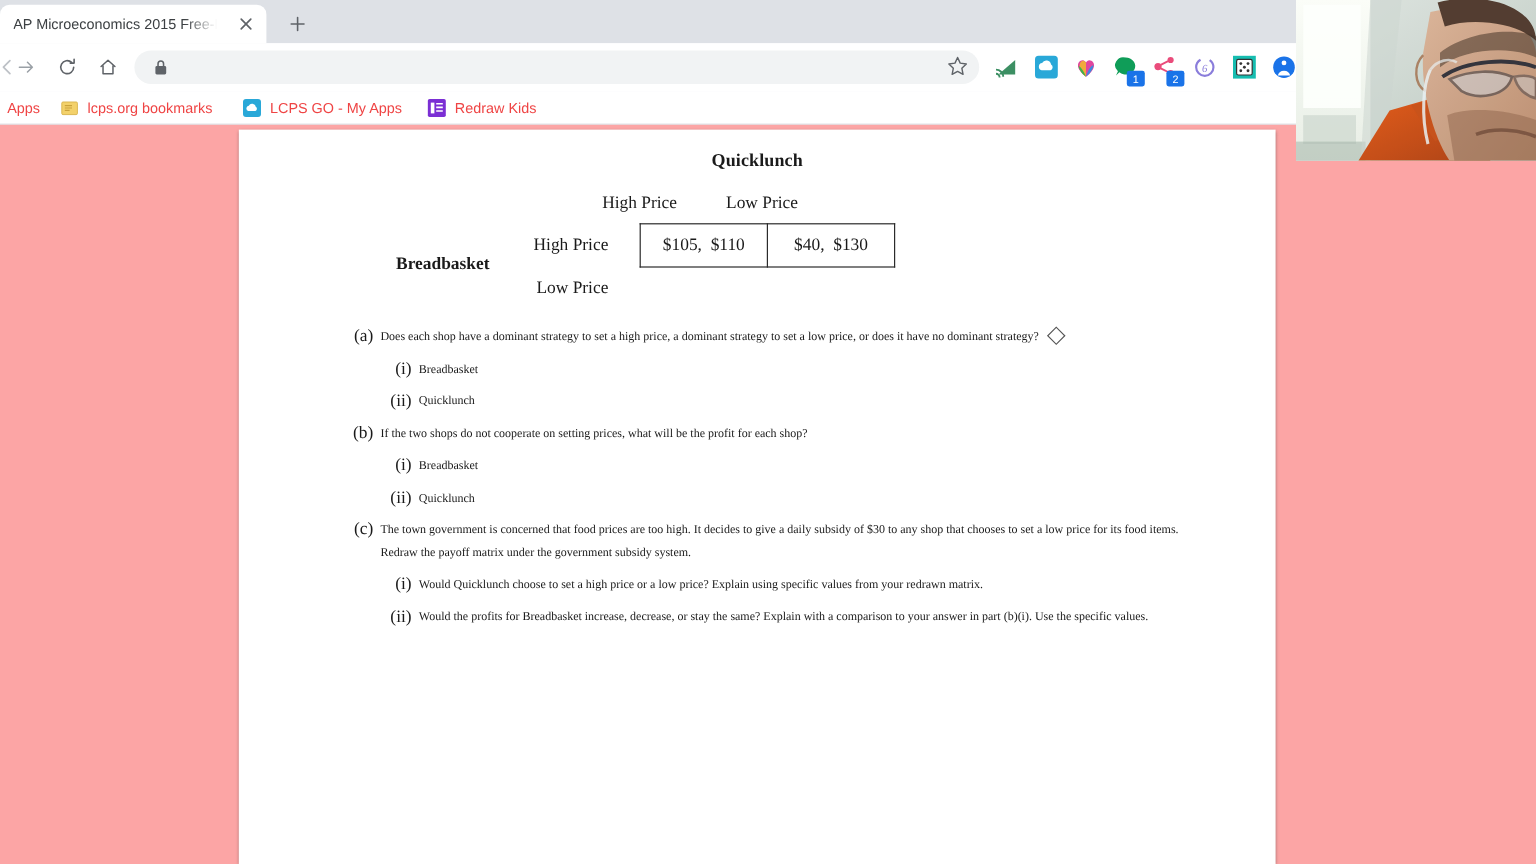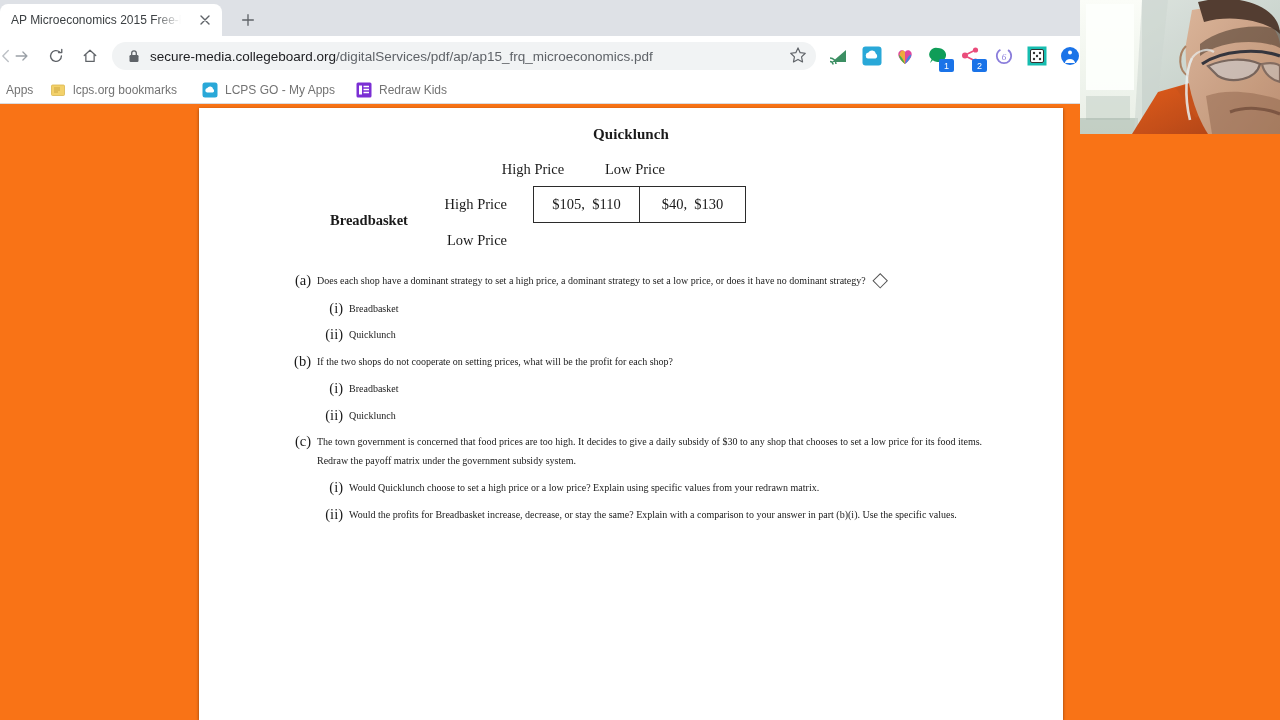--- a/index.html
+++ b/index.html
@@ -52,26 +52,26 @@
   .ext { position:relative; width:22px; height:22px; }
   .badge {
     position:absolute; right:-5px; bottom:-5px; min-width:13px; height:13px;
     background:#1a73e8; color:#fff; font-size:9px; border-radius:2px;
     display:flex; align-items:center; justify-content:center; padding:0 1px;
     font-family:"Liberation Sans", sans-serif;
   }
 
   .bookmarkbar { position:absolute; left:0; top:76px; width:1280px; height:28px; background:#ffffff; }
   .bmi { position:absolute; top:3px; height:22px; display:flex; align-items:center; gap:7px; padding:0 4px; }
-  .bmi span.lbl { font-size:12px; color:#737373; white-space:nowrap;text-align:right; }
+  .bmi span.lbl { font-size:12px; color:#ef4444; white-space:nowrap;text-align:right; }
   .bm-ico { width:16px; height:16px; border-radius:2px; flex:none; }
   .chrome-sep { position:absolute; left:0; top:103px; width:1280px; height:1px; background:#dadce0; }
 
   
-  .viewer { position:absolute; left:0; top:104px; width:1280px; height:616px; background:#f97316; }
+  .viewer { position:absolute; left:0; top:104px; width:1280px; height:616px; background:#fca5a5; }
   .pdfpage {
     position:absolute; left:199px; top:4px; width:864px; height:612px;
     background:#ffffff; box-shadow:0 1px 3px rgba(0,0,0,.45);
     font-family:"Liberation Serif", serif; color:#1a1a1a;
   }
 
   
   .matrix-wrap { position:absolute; left:0; top:0; width:864px; }
   .qheading {
     position:absolute; left:0; top:18px; width:864px; text-align:center;
@@ -165,21 +165,20 @@
       </div>
     </div>
 
     <div class="omnibox">
       <span class="lock">
         <svg viewBox="0 0 12 14" width="12" height="14" aria-hidden="true">
           <rect x="1.5" y="6" width="9" height="7" rx="1.2" fill="#5f6368"></rect>
           <path d="M3.7 6 V4.1 a2.3 2.3 0 0 1 4.6 0 V6" stroke="#5f6368" stroke-width="1.3" fill="none"></path>
         </svg>
       </span>
-      <span class="url"><b>secure-media.collegeboard.org</b><span>/digitalServices/pdf/ap/ap15_frq_microeconomics.pdf</span></span>
     </div>
 
     <div class="star">
       <svg viewBox="0 0 22 22" width="20" height="20" aria-hidden="true">
         <path d="M11 3.2 L13.4 8.4 L19 9.1 L14.9 13 L16 18.6 L11 15.9 L6 18.6 L7.1 13 L3 9.1 L8.6 8.4 Z" fill="none" stroke="#5f6368" stroke-width="1.3" stroke-linejoin="round"></path>
       </svg>
     </div>
 
     <div class="exticons">
 

